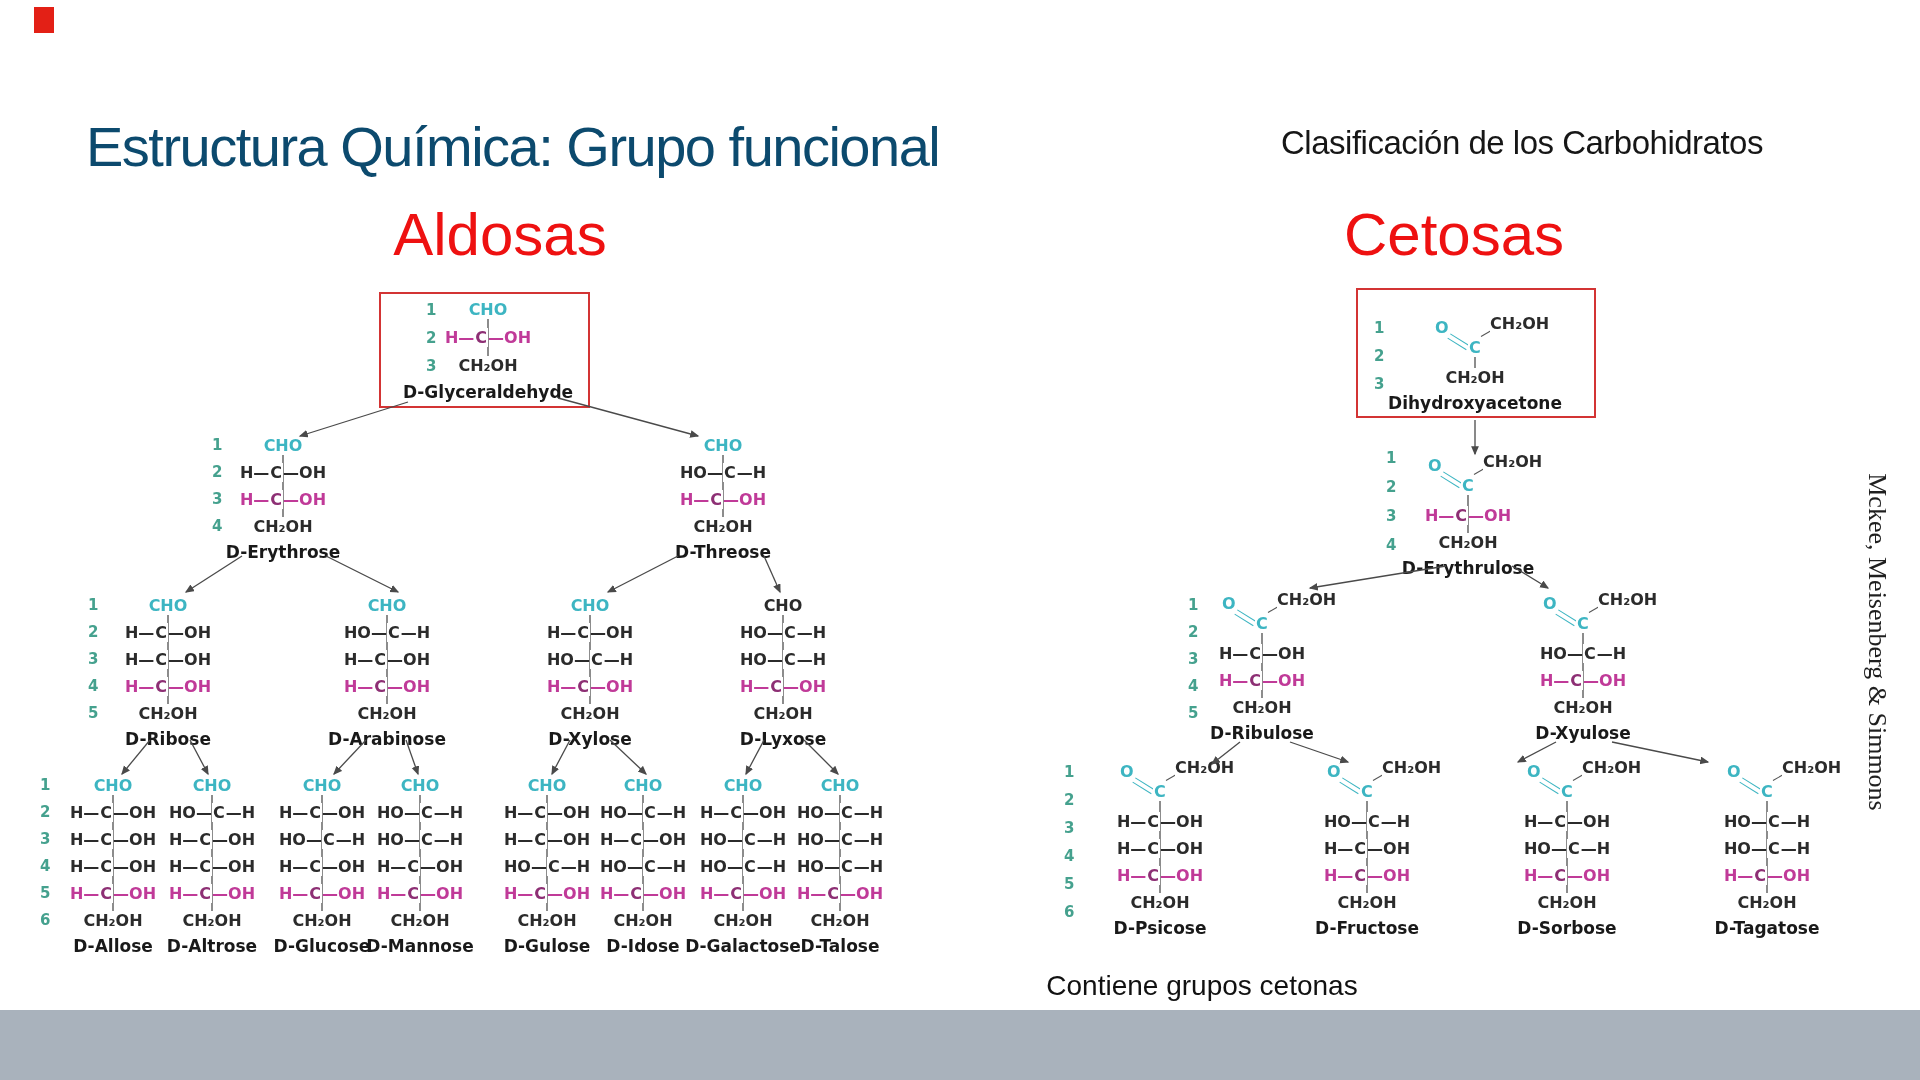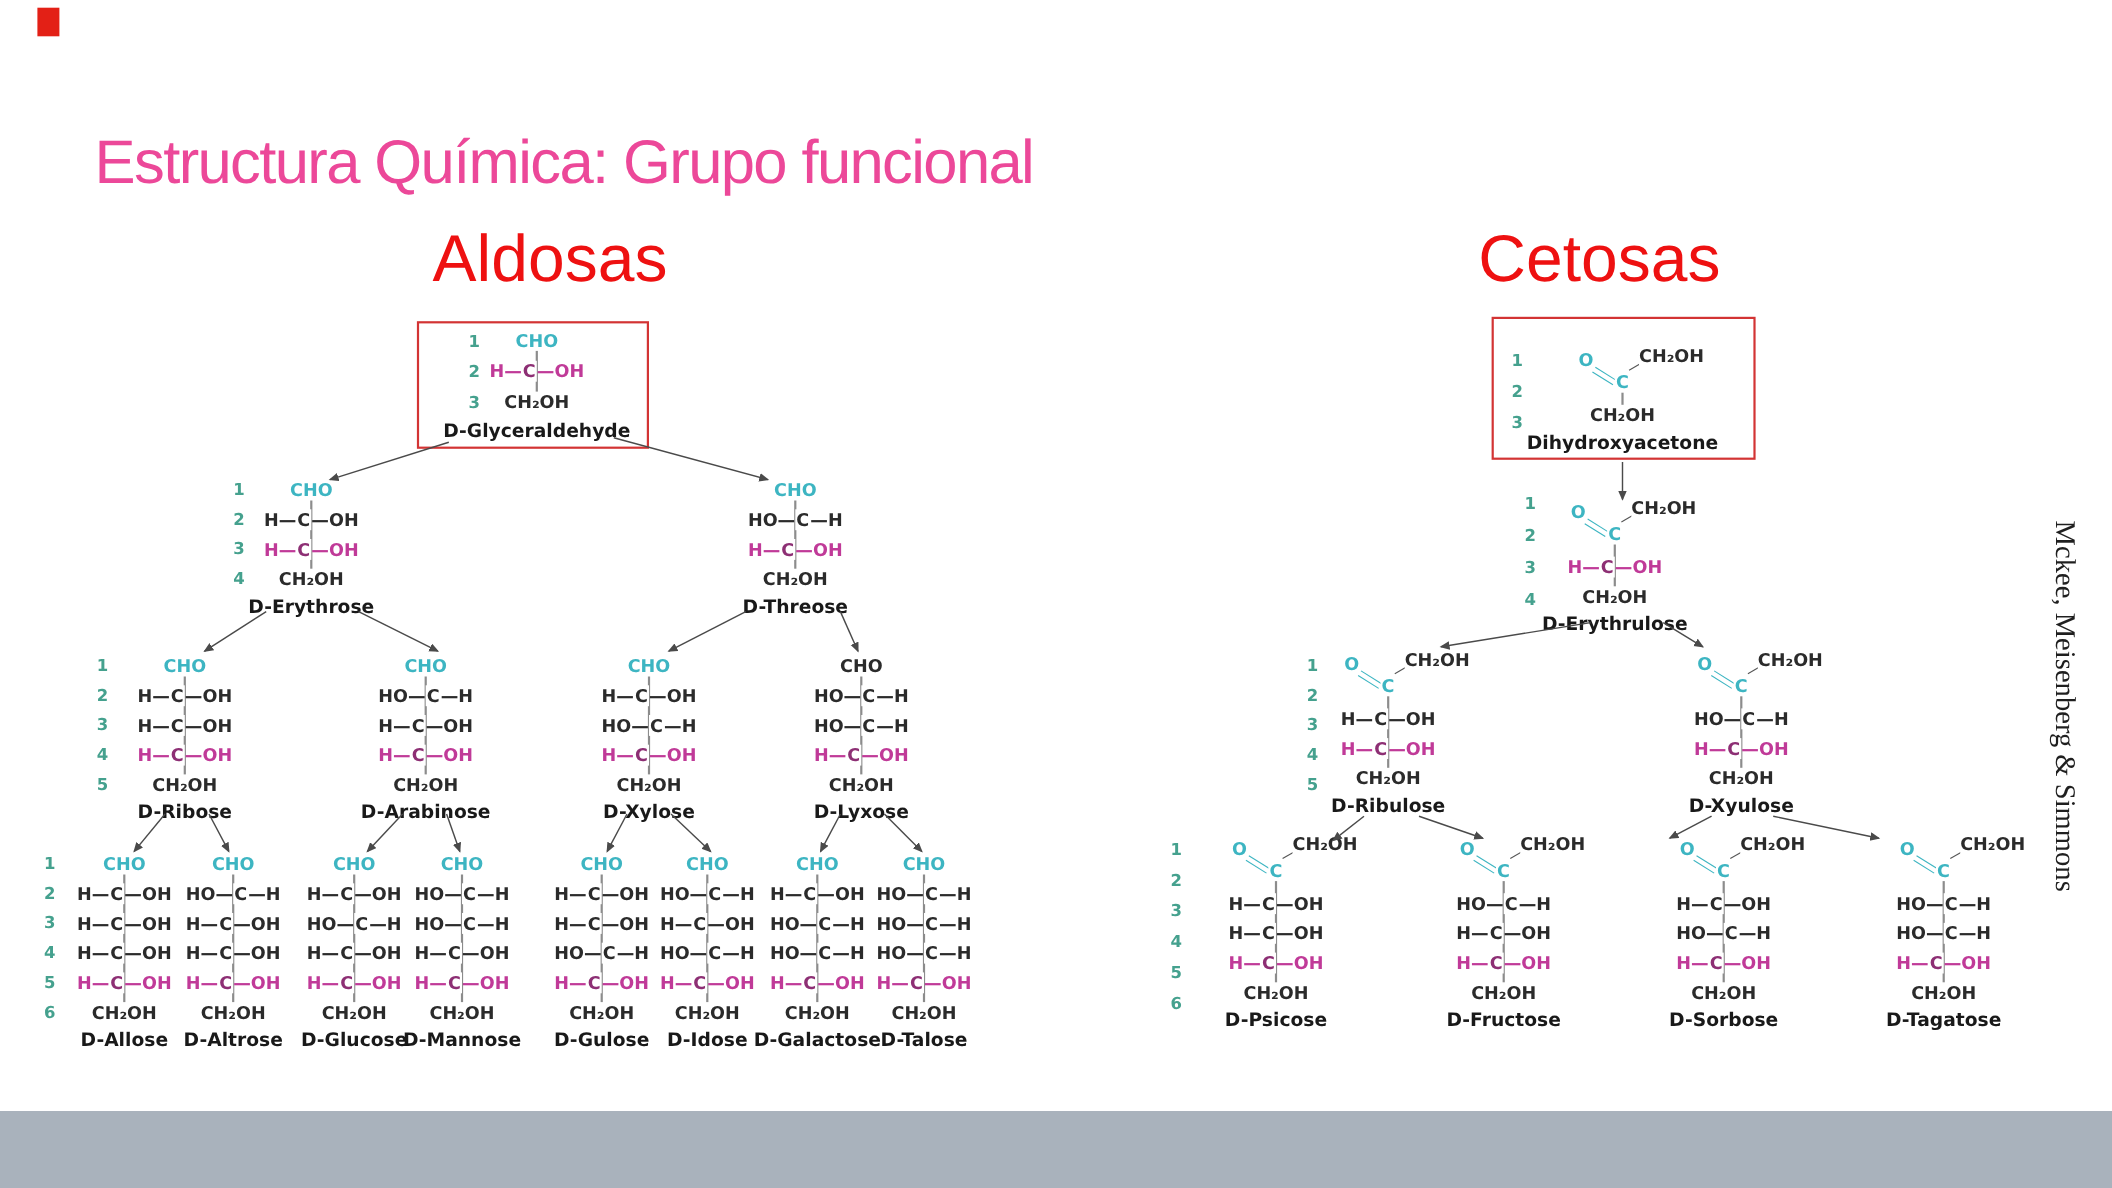--- a/index.html
+++ b/index.html
@@ -1,20 +1,20 @@
 <!DOCTYPE html>
 <html style="--red: #ee1111; --boxred: #d33434; --teal: #3db5c2; --numgreen: #45a18e; --pink: #c03a98; --pinkdark: #8d2f74; --bar: #a9b2bc;"><head>
 <meta charset="utf-8">
 <style>
   html,body{margin:0;padding:0;background:#e8e8e8;}
   #stage{position:relative;width:1920px;height:1080px;background:#ffffff;overflow:hidden;
          font-family:"Liberation Sans",sans-serif;}
   .abs{position:absolute;}
   #corner-mark{left:34px;top:7px;width:20px;height:26px;background:var(--red,#e32016);}
-  #title-left{left:86px;top:114px;width:1000px;font-size:56px;letter-spacing:-1.5px;color:#ec4899;white-space:nowrap;}
+  #title-left{left:86px;top:114px;width:1000px;font-size:56px;letter-spacing:-1.5px;color:#0c4a6e;white-space:nowrap;}
   #title-right{left:1222px;top:124px;width:600px;text-align:center;font-size:33px;letter-spacing:-0.5px;color:#161616;white-space:nowrap;}
   #heading-left{left:300px;top:200px;width:400px;text-align:center;font-size:60px;color:var(--red,#ee1111);}
   #heading-right{left:1254px;top:200px;width:400px;text-align:center;font-size:60px;color:var(--red,#ee1111);}
   #caption-left{left:150px;top:970px;width:400px;text-align:center;font-size:28px;color:#111;white-space:nowrap;}
   #caption-right{left:1002px;top:970px;width:400px;text-align:center;font-size:28px;color:#111;white-space:nowrap;}
   #credit{left:1662px;top:628px;width:432px;height:28px;transform:rotate(90deg);
           font-family:"Liberation Serif",serif;font-size:26px;color:#1f1f1f;text-align:center;white-space:nowrap;}
   #bottom-bar{left:0;top:1010px;width:1920px;height:70px;background:var(--bar,#a9b2bc);}
   .red-box{border:2px solid var(--boxred,#d33434);box-sizing:border-box;}
   .numcol{z-index:2;}
@@ -41,20 +41,21 @@
   .khead .sbond{position:absolute;left:96px;top:18px;width:18px;height:0;
         border-top:1.7px solid #555;transform:rotate(-30deg);transform-origin:left center;}
   #arrow-layer{left:0;top:0;pointer-events:none;z-index:3;}
 </style>
 </head>
 <body>
 
 <div id="stage">
   <div id="corner-mark" class="abs" style="background: rgb(227, 32, 22);"></div>
   <div id="title-left" class="abs">Estructura Química: Grupo funcional</div>
+  <div id="title-right" class="abs">Clasificación de los Carbohidratos</div>
   <div id="heading-left" class="abs">Aldosas</div>
   <div id="heading-right" class="abs">Cetosas</div>
   <div id="diagram" class="abs" style="left:0;top:0;width:1920px;height:1080px;">
       <div class="abs red-box" style="left: 379px; top: 292px; width: 211px; height: 116px;"></div>
       <div class="abs red-box" style="left: 1356px; top: 288px; width: 240px; height: 130px;"></div>
       <div class="abs numcol" style="left: 426px; top: 296px; width: 20px;">
         <span style="height: 28px; line-height: 28px;">1</span>
         <span style="height: 28px; line-height: 28px;">2</span>
         <span style="height: 28px; line-height: 28px;">3</span>
       </div>
@@ -379,15 +380,16 @@
         <line x1="804" y1="740" x2="838" y2="774" stroke="#4a4a4a" stroke-width="1.3" marker-end="url(#ah)"></line>
         <line x1="1475" y1="420" x2="1475" y2="454" stroke="#4a4a4a" stroke-width="1.3" marker-end="url(#ah)"></line>
         <line x1="1446" y1="566" x2="1310" y2="588" stroke="#4a4a4a" stroke-width="1.3" marker-end="url(#ah)"></line>
         <line x1="1512" y1="566" x2="1548" y2="588" stroke="#4a4a4a" stroke-width="1.3" marker-end="url(#ah)"></line>
         <line x1="1240" y1="742" x2="1212" y2="764" stroke="#4a4a4a" stroke-width="1.3" marker-end="url(#ah)"></line>
         <line x1="1290" y1="742" x2="1348" y2="762" stroke="#4a4a4a" stroke-width="1.3" marker-end="url(#ah)"></line>
         <line x1="1556" y1="742" x2="1518" y2="762" stroke="#4a4a4a" stroke-width="1.3" marker-end="url(#ah)"></line>
         <line x1="1612" y1="742" x2="1708" y2="762" stroke="#4a4a4a" stroke-width="1.3" marker-end="url(#ah)"></line>
       </svg>
     </div>
+  <div id="caption-right" class="abs">Contiene grupos cetonas</div>
   <div id="credit" class="abs">Mckee, Meisenberg &amp; Simmons</div>
   <div id="bottom-bar" class="abs"></div>
 </div>
 
 </body></html>

